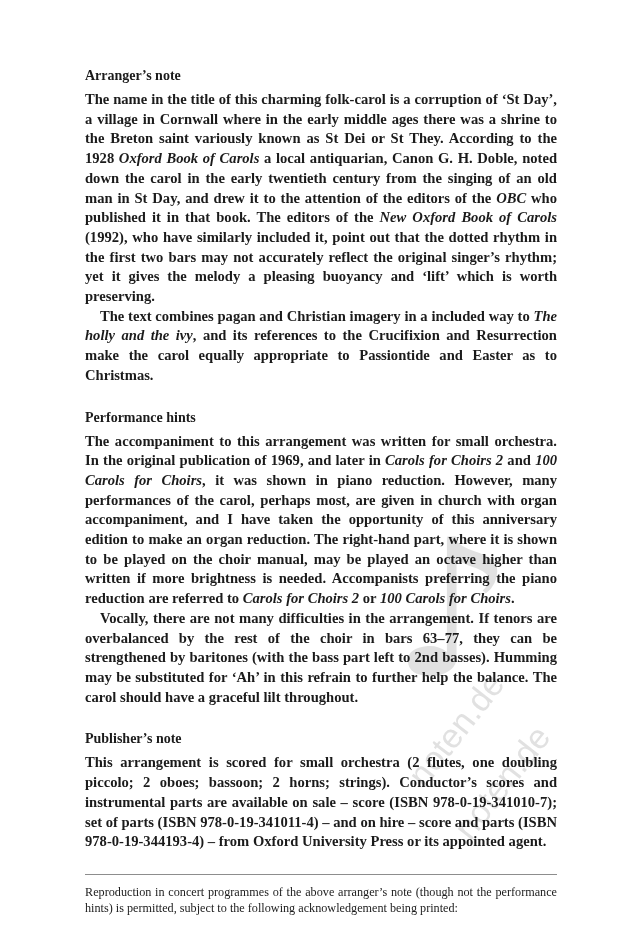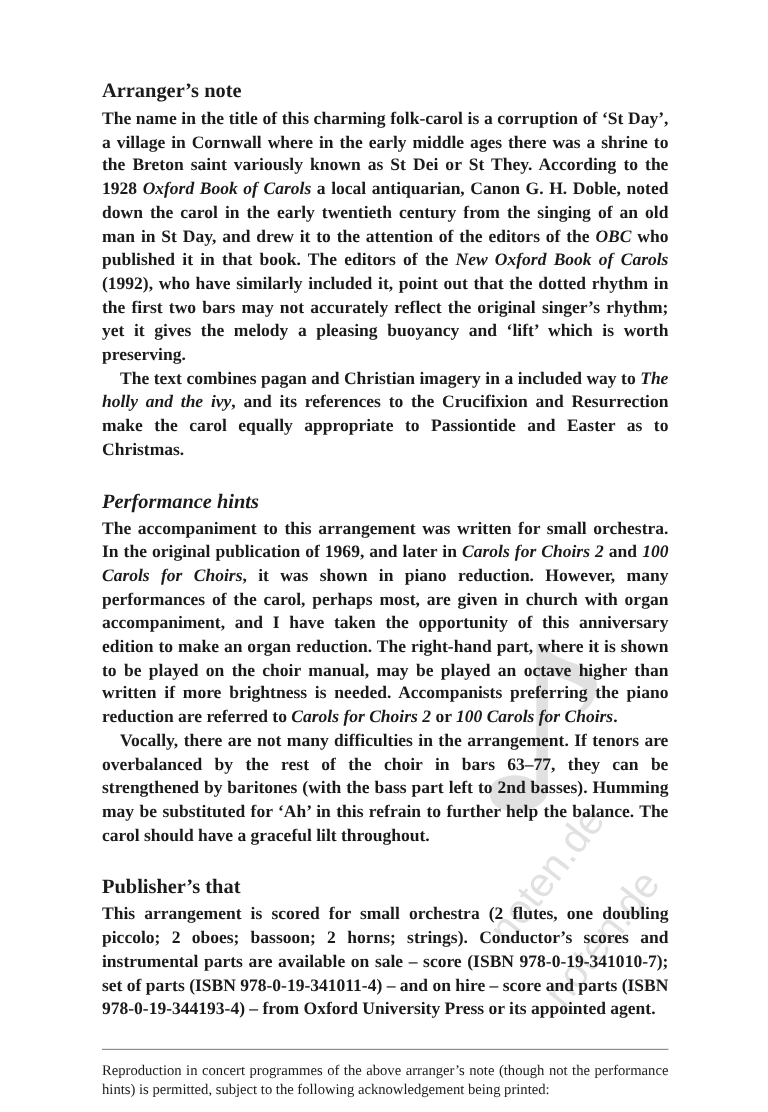--- a/index.html
+++ b/index.html
@@ -14,26 +14,26 @@
   }
   .page {
     position: absolute;
     left: 85px;
     top: 66px;
     width: 472px;
     z-index: 1;
   }
   .section { margin-bottom: 22px; }
   .heading {
-    font-size: 17px;
+    font-size: 14px;
     font-weight: bold;
     margin: 0 0 4px 0;
     line-height: 20px;
   }
-  .heading.italic { font-style: italic; }
+  .heading.italic { }
   p.para {
     margin: 0;
     font-size: 14.6px;
     line-height: 19.7px;
     text-align: justify;
     font-weight: bold;
   }
   p.indent { text-indent: 15px; }
   .it { font-style: italic; }
   .footnote {
@@ -98,21 +98,21 @@
 
   <div class="section">
     <h3 class="heading italic">Performance hints</h3>
     <div>
         <p class="para"><span>The accompaniment to this arrangement was written for small orchestra. In the original publication of 1969, and later in </span><span class="it">Carols for Choirs 2</span><span> and </span><span class="it">100 Carols for Choirs</span><span>, it was shown in piano reduction. However, many performances of the carol, perhaps most, are given in church with organ accompaniment, and I have taken the opportunity of this anniversary edition to make an organ reduction. The right-hand part, where it is shown to be played on the choir manual, may be played an octave higher than written if more brightness is needed. Accompanists preferring the piano reduction are referred to </span><span class="it">Carols for Choirs 2</span><span> or </span><span class="it">100 Carols for Choirs</span><span>.</span></p>
         <p class="para indent"><span>Vocally, there are not many difficulties in the arrangement. If tenors are overbalanced by the rest of the choir in bars 63–77, they can be strengthened by baritones (with the bass part left to 2nd basses). Humming may be substituted for ‘Ah’ in this refrain to further help the balance. The carol should have a graceful lilt throughout.</span></p>
       </div>
   </div>
 
   <div class="section">
-    <h3 class="heading">Publisher’s that</h3>
+    <h3 class="heading">Publisher’s note</h3>
     <div>
         <p class="para"><span>This arrangement is scored for small orchestra (2 flutes, one doubling piccolo; 2 oboes; bassoon; 2 horns; strings). Conductor’s scores and instrumental parts are available on sale – score (ISBN 978-0-19-341010-7); set of parts (ISBN 978-0-19-341011-4) – and on hire – score and parts (ISBN 978-0-19-344193-4) – from Oxford University Press or its appointed agent.</span></p>
       </div>
   </div>
 
   <div class="footnote">
     <p>Reproduction in concert programmes of the above arranger’s note (though not the performance hints) is permitted, subject to the following acknowledgement being printed:</p>
   </div>
 
 </div>

